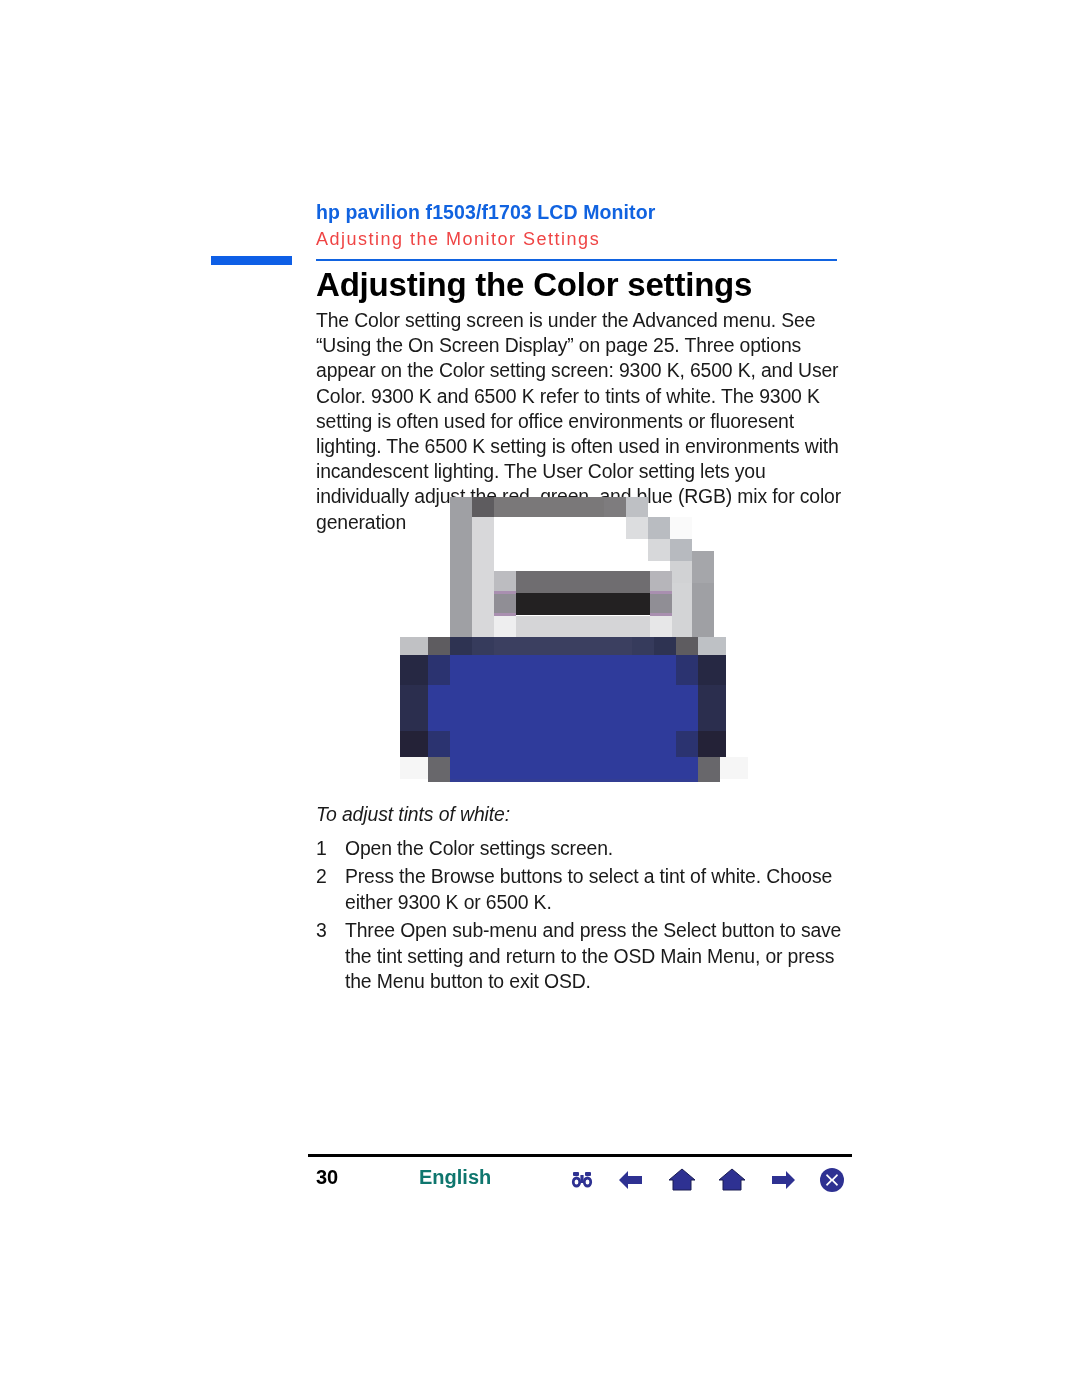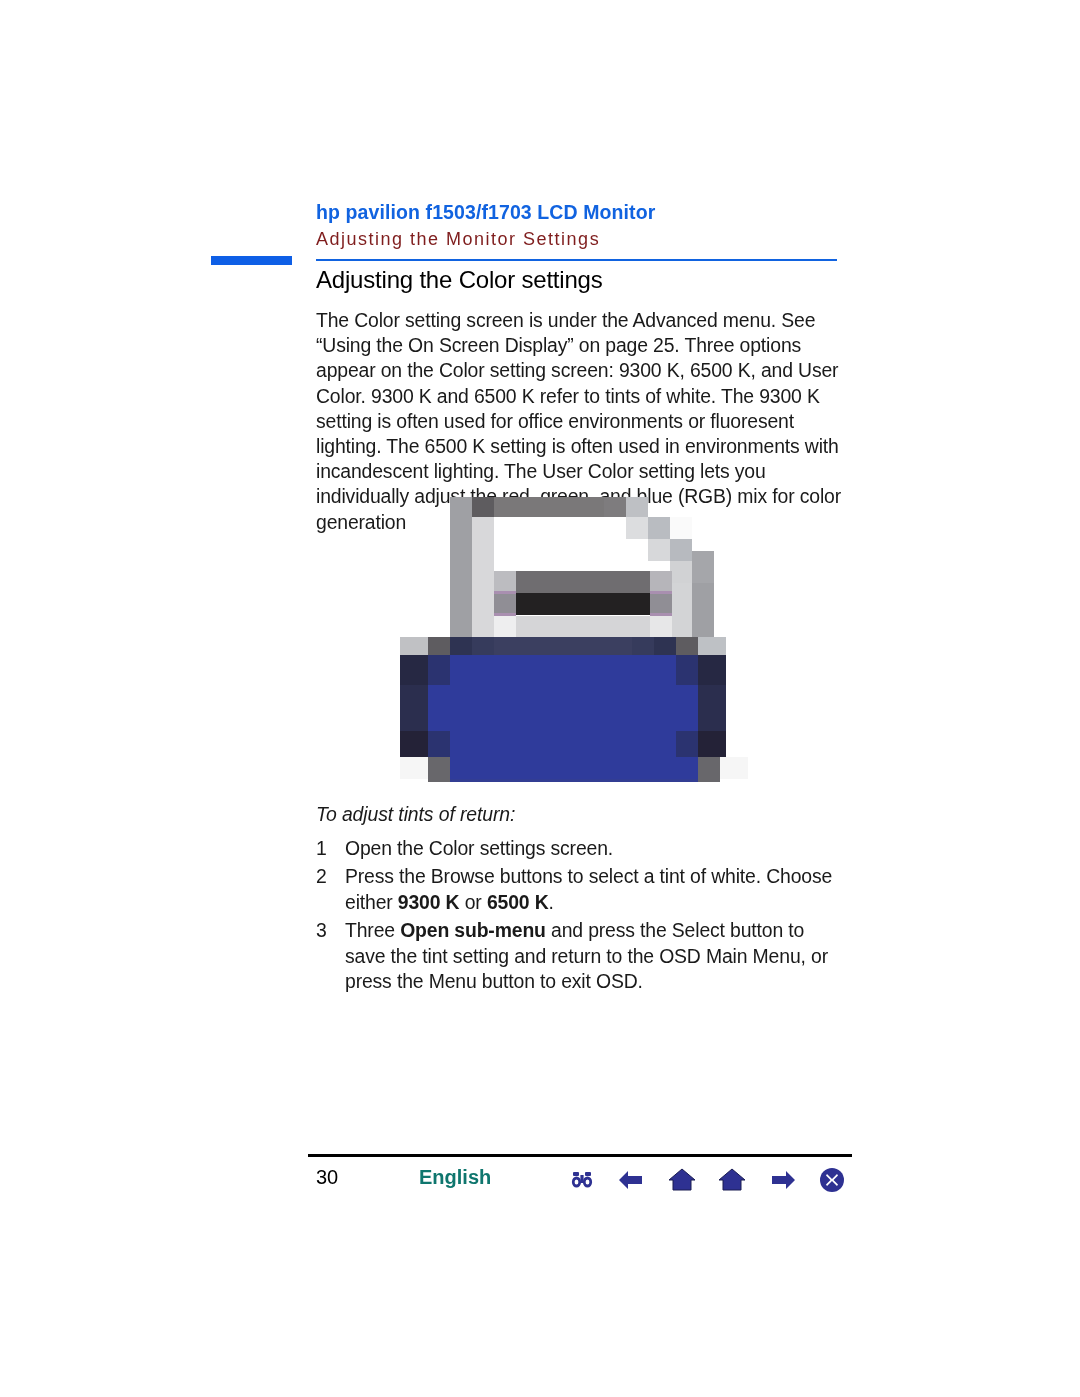--- a/index.html
+++ b/index.html
@@ -32,21 +32,21 @@
     color: #1163E0;
     letter-spacing: 0.1px;
     white-space: nowrap;
   }
   .hdr-sub {
     position: absolute;
     left: 316px;
     top: 229px;
     font-size: 18px;
     font-weight: 400;
-    color: #7f1d1d;
+    color: #ef4444;
     letter-spacing: 1.5px;
     white-space: nowrap;
   }
   .hdr-bluebar {
     position: absolute;
     left: 211px;
     top: 256px;
     width: 81px;
     height: 9px;
     background: #0E5FE6;
@@ -58,22 +58,22 @@
     width: 521px;
     height: 2px;
     background: #1163E0;
   }
 
   
   .sec-heading {
     position: absolute;
     left: 316px;
     top: 266px;
-    font-size: 24px;
-    font-weight: normal;
+    font-size: 33px;
+    font-weight: bold;
     color: #000000;
     letter-spacing: -0.2px;
     white-space: nowrap;
   }
 
   
   .body-para {
     position: absolute;
     left: 316px;
     top: 308px;
@@ -123,37 +123,37 @@
     letter-spacing: -0.15px;
   }
   .step-num {
     position: absolute;
     left: 0;
     top: 0;
     width: 20px;
     text-align: left;
     font-size: 19.4px;
   }
-  .step b { font-weight: bold; }
+  .step b { font-weight: normal; }
 
   
   .ftr-rule {
     position: absolute;
     left: 308px;
     top: 1154px;
     width: 544px;
     height: 2.5px;
     background: #000000;
   }
   .ftr-page {
     position: absolute;
     left: 316px;
     top: 1166px;
     font-size: 20px;
-    font-weight: normal;
+    font-weight: bold;
     color: #000000;
     text-align: center;
   }
   .ftr-lang {
     position: absolute;
     left: 419px;
     top: 1166px;
     font-size: 20px;
     font-weight: bold;
     color: #0f766e;
@@ -262,21 +262,21 @@
       <rect x="298" y="260" width="22" height="22" fill="#68676B"></rect>
       <rect x="320" y="260" width="28" height="22" fill="#F6F6F6"></rect>
 
       <rect x="28" y="282" width="22" height="14" fill="#68676B"></rect>
       <rect x="50" y="282" width="248" height="8" fill="#323D93"></rect>
       <rect x="298" y="282" width="22" height="14" fill="#68676B"></rect>
       <rect x="50" y="290" width="248" height="18" fill="#232122"></rect>
     </svg>
   </div>
 
-  <div class="lead-in">To adjust tints of return:</div>
+  <div class="lead-in">To adjust tints of white:</div>
 
   <div class="steps">
     <div class="step">
       <span class="step-num">1</span>
       <span class="step-text"><span>Open the Color settings screen.</span></span>
     </div>
     <div class="step">
       <span class="step-num">2</span>
       <span class="step-text"><span>Press the Browse buttons to select a tint of white. Choose either </span><b>9300 K</b><span> or </span><b>6500 K</b><span>.</span></span>
     </div>

